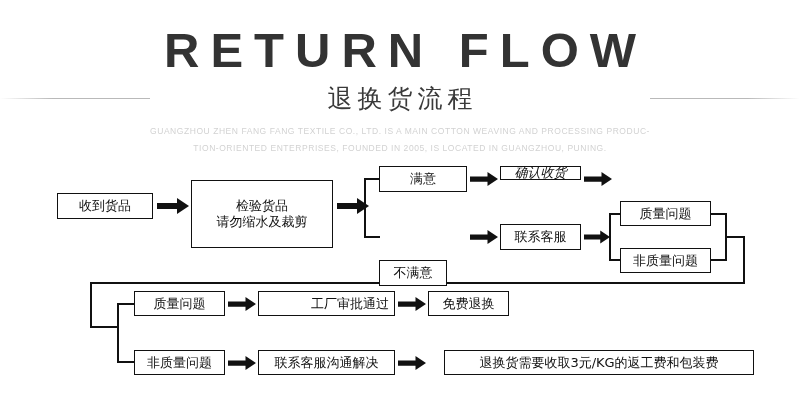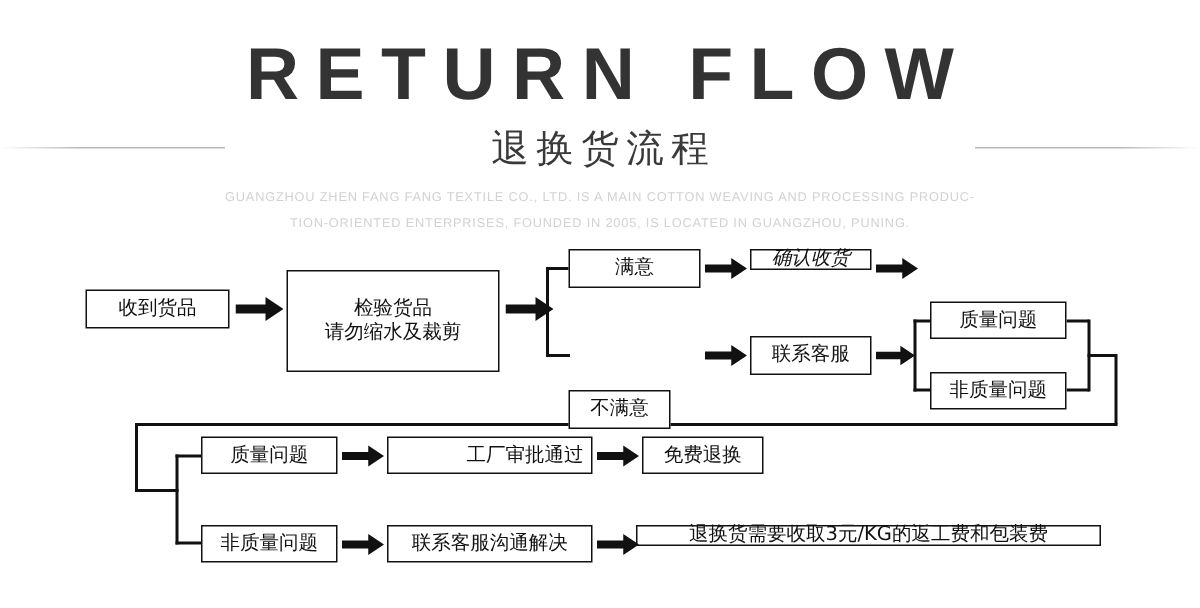--- a/index.html
+++ b/index.html
@@ -205,16 +205,16 @@
     <svg class="arrow" style="left:228px; top:355px;" width="28" height="16" viewBox="0 0 32 16">
       <path d="M0 5 L20 5 L20 0 L32 8 L20 16 L20 11 L0 11 Z" fill="#111111"></path>
     </svg>
 
     <div class="node" style="left:258px; top:350px; width:137px; height:25px;">联系客服沟通解决</div>
 
     <svg class="arrow" style="left:398px; top:355px;" width="28" height="16" viewBox="0 0 32 16">
       <path d="M0 5 L20 5 L20 0 L32 8 L20 16 L20 11 L0 11 Z" fill="#111111"></path>
     </svg>
 
-    <div class="node" style="left:424px; top:350px; width:310px; height:14px;text-align:right;">退换货需要收取3元/KG的返工费和包装费</div>
+    <div class="node" style="left:444px; top:350px; width:310px; height:25px;text-align:right;">退换货需要收取3元/KG的返工费和包装费</div>
 
   </div>
 </div>
 
 </body></html>

